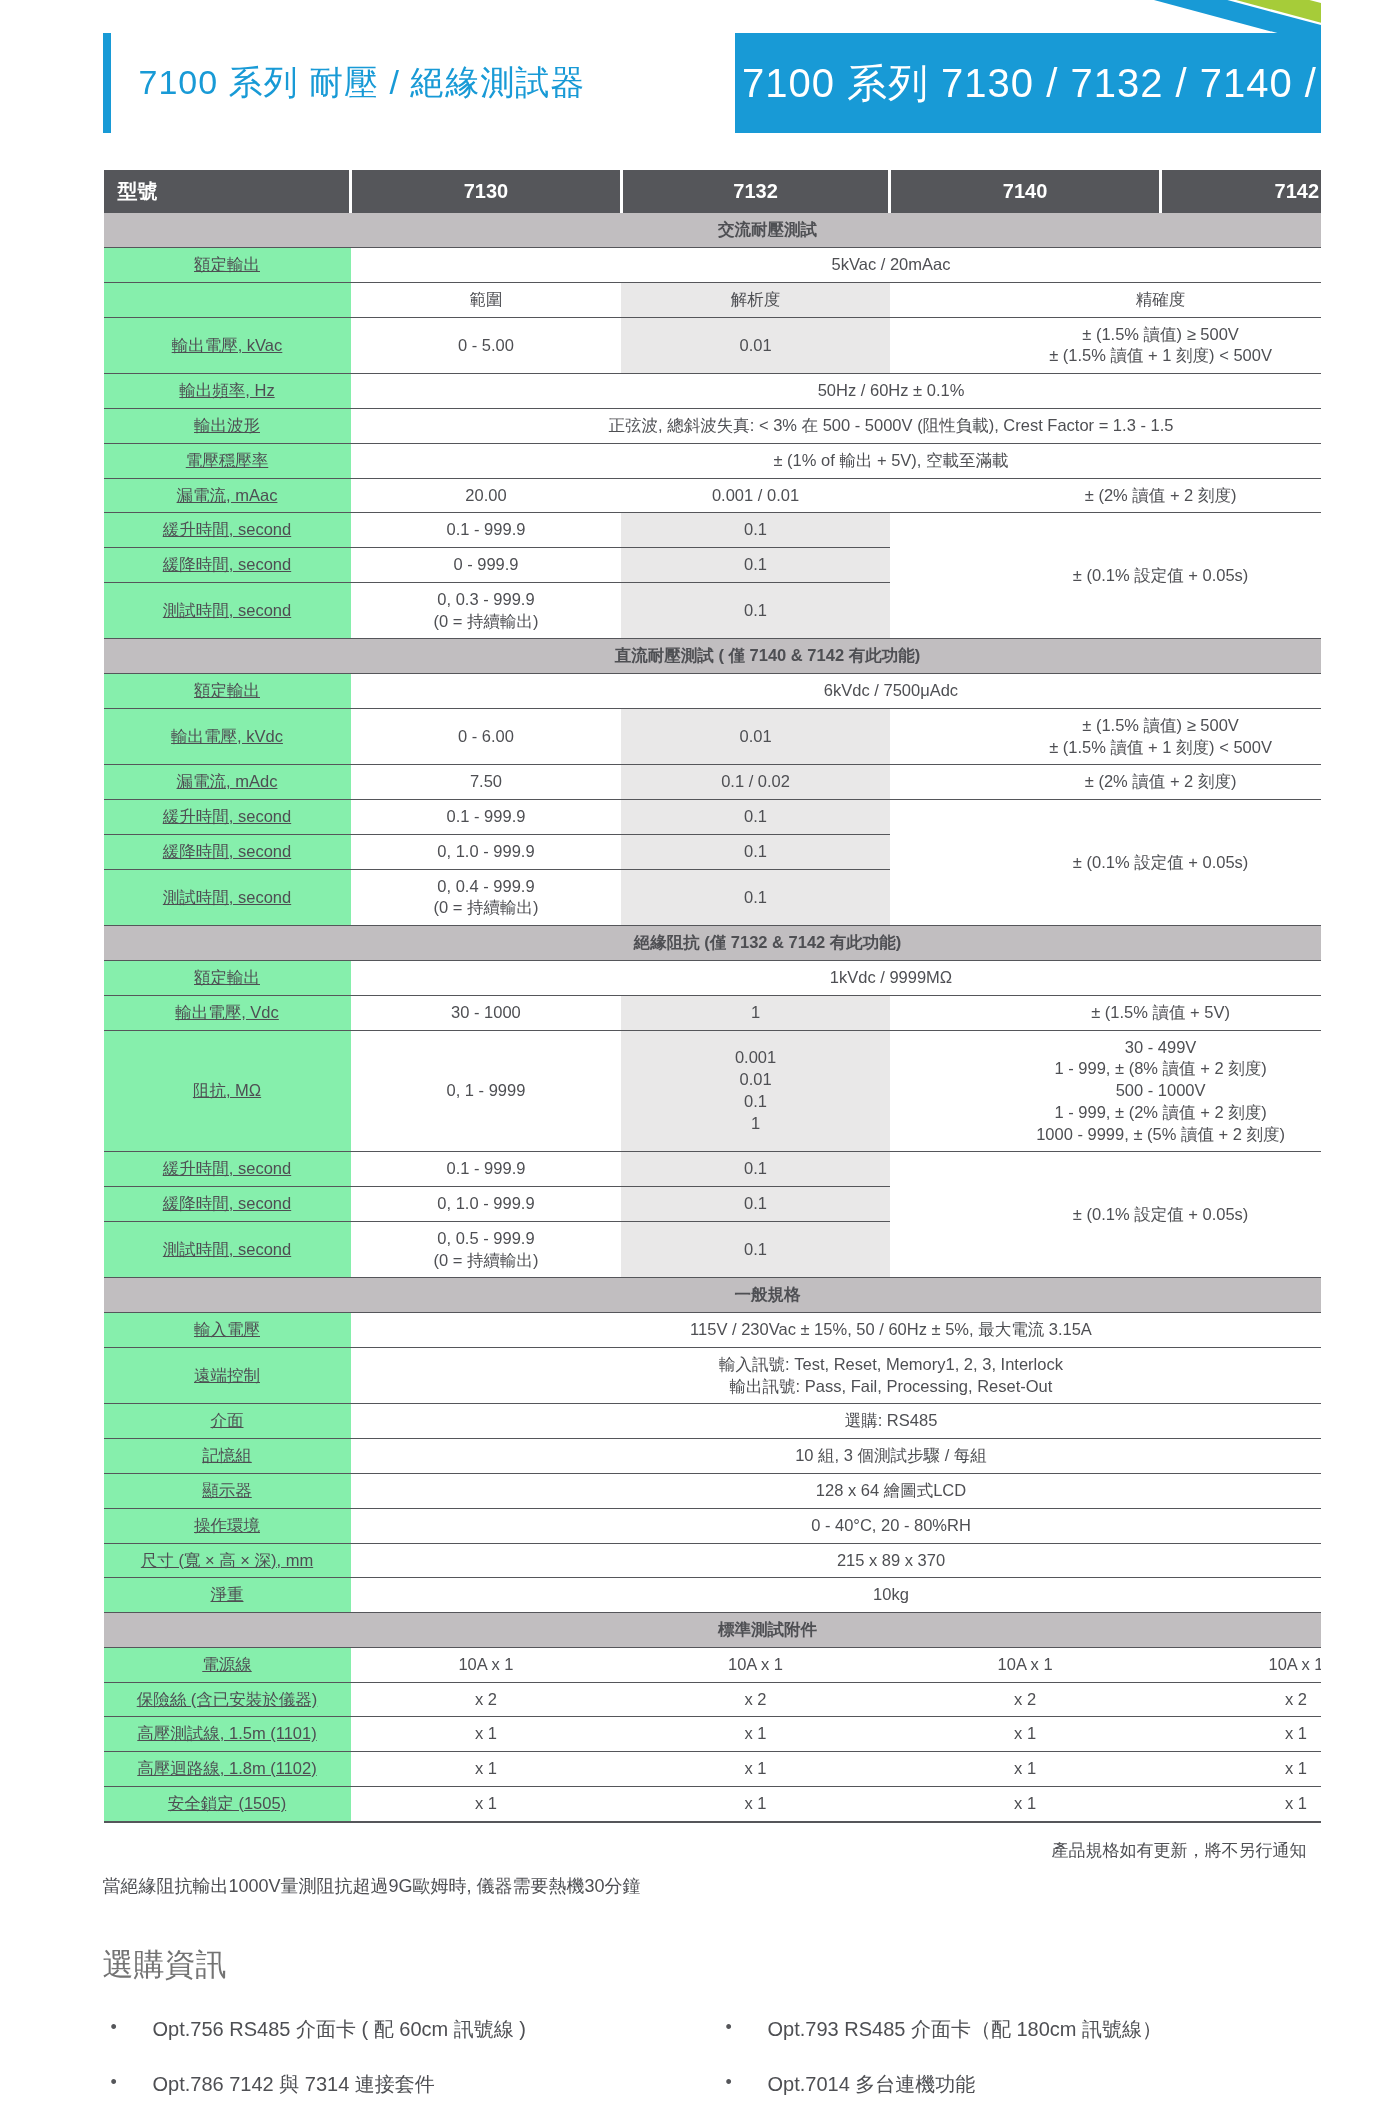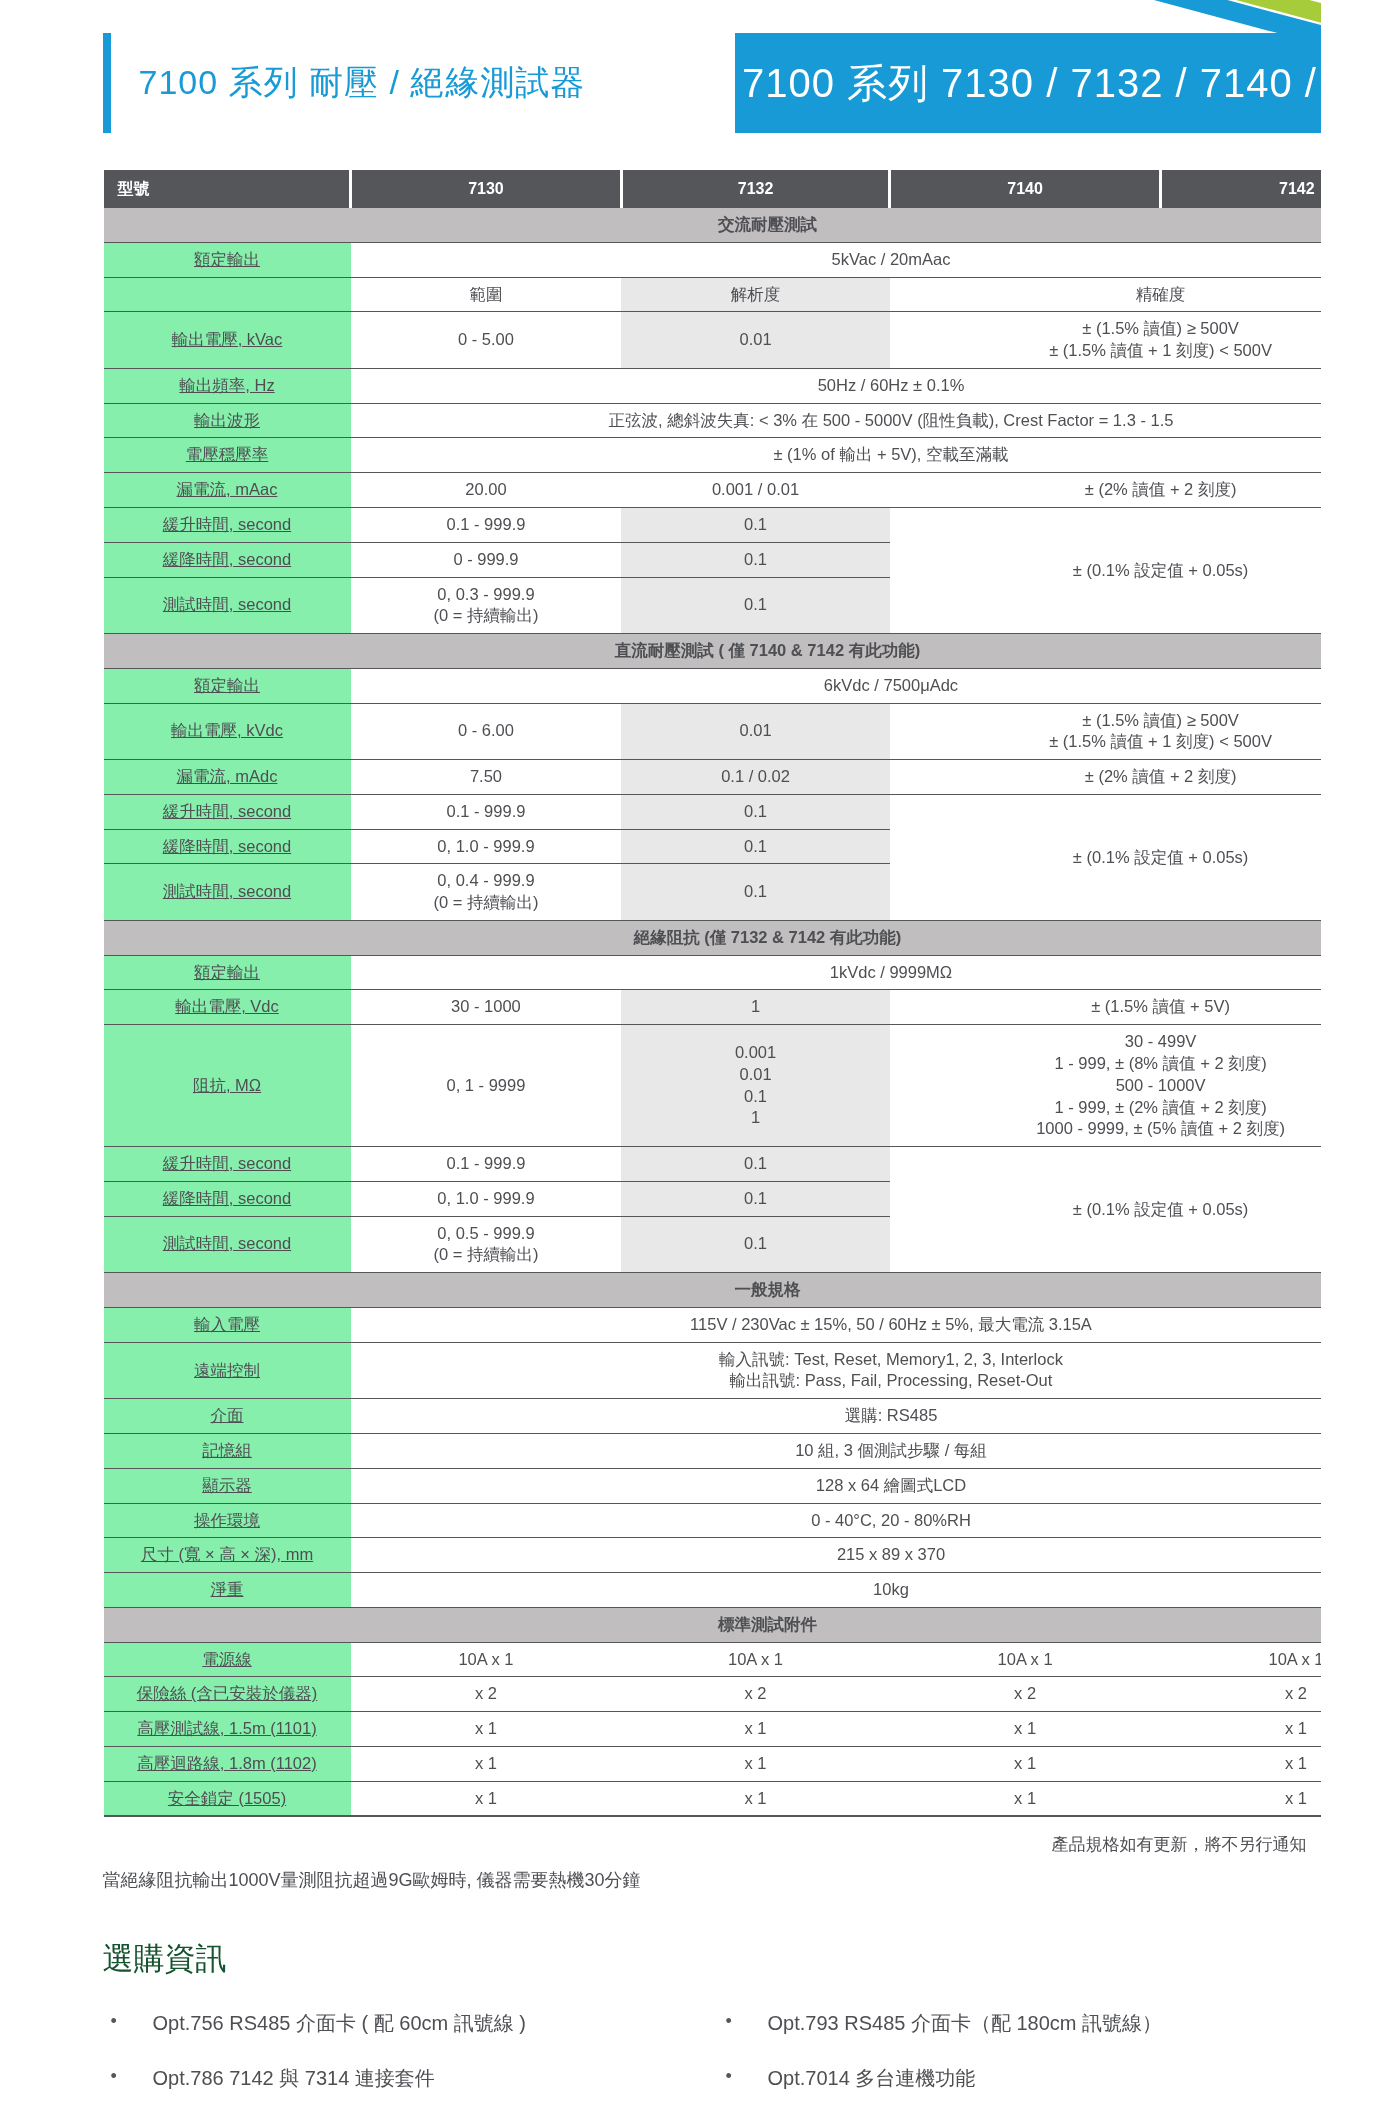--- a/index.html
+++ b/index.html
@@ -26,35 +26,35 @@
     position:absolute; left:662px; top:33px; width:695px; height:100px;
     background:#189ad6; color:#ffffff; display:flex; align-items:center; justify-content:center;
     font-size:40px; font-weight:400; letter-spacing:1px; white-space:nowrap;
   }
 
   
   table.spec { border-collapse:collapse; width:1328px; margin-left:31px; table-layout:fixed;
                border-bottom:2px solid #55565a; }
   table.spec th, table.spec td { line-height:1.32; font-size:16.5px; vertical-align:middle; }
   table.spec thead th {
-    background:#55565a; color:#ffffff; font-size:16px; font-weight:bold;
+    background:#55565a; color:#ffffff; font-size:20px; font-weight:bold;
     padding:8px 6px; text-align:center;
   }
   table.spec thead th:first-child { text-align:left; padding-left:14px; }
   table.spec thead th:not(:last-child) { border-right:3px solid #ffffff; }
   table.spec tbody td { border-top:1.5px solid #55565a; padding:6px 10px; text-align:center;
                         white-space:pre-line; color:#4e4f53; }
   td.band { background:#c1bec0; font-size:20px; font-weight:bold; color:#4e4f53; padding:7px; }
   td.label { background:#86efac; text-align:left; padding-left:14px;text-decoration:underline; }
   td.res { background:#e9e8e8; }
 
   
   .note-right { margin:16px 14px 0 0; text-align:right; font-size:17px; color:#4e4f53; }
   .footnote { margin:12px 0 0 30px; font-size:18px; color:#4e4f53; }
-  .options-heading { margin:46px 0 13px 30px; font-size:31px; font-weight:400; color:#14532d; }
+  .options-heading { margin:46px 0 13px 30px; font-size:31px; font-weight:400; color:#737373; }
   .options-list {
     margin:30px 0 0 34px; list-style:none;
     display:grid; grid-template-columns:615px auto; row-gap:28px;
   }
   .options-list li { position:relative; padding-left:46px; font-size:20px; color:#4e4f53; }
   .options-list li::before { content:"•"; position:absolute; left:4px; top:1px; color:#55565a; font-size:18px; }
 </style>
 </head>
 <body>
 

